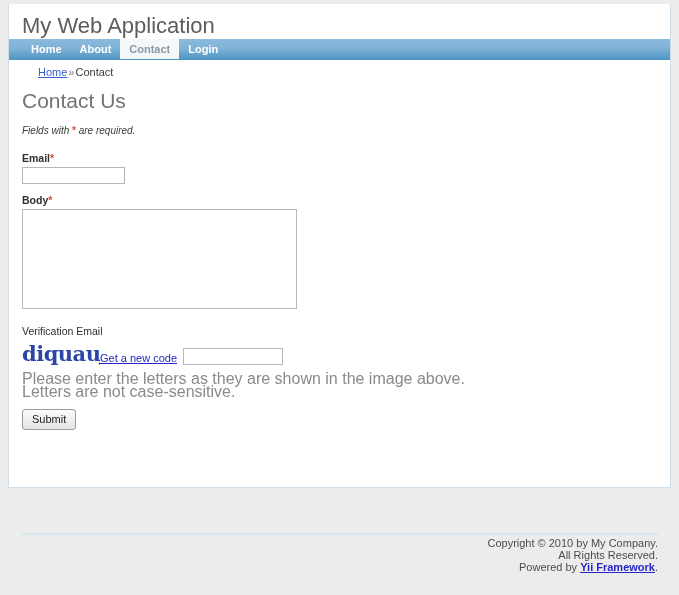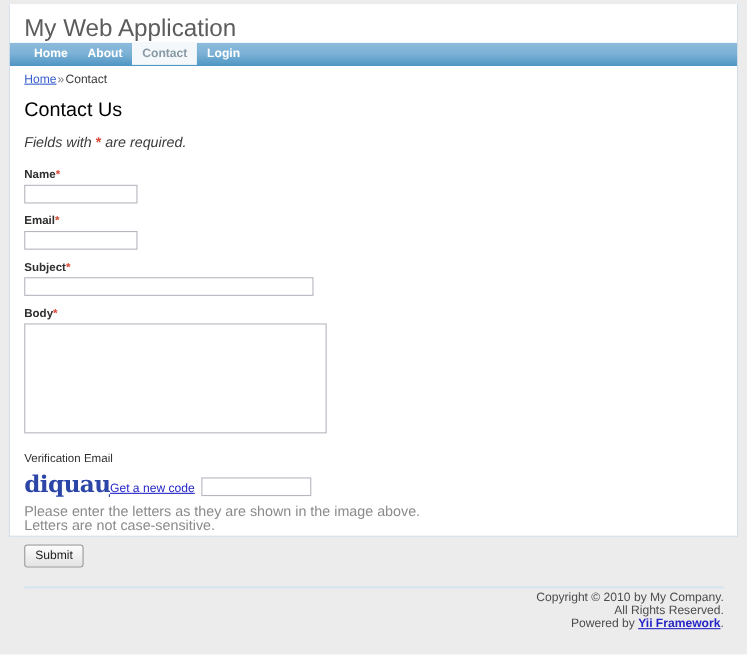--- a/index.html
+++ b/index.html
@@ -75,21 +75,21 @@
     white-space: nowrap;
   }
   #mainmenu li.active a {
     background: #f4f8fb;
     color: #8a9aa5;
   }
 
   
   #breadcrumbs {
     position: absolute;
-    left: 13px;
+    left: 29px;
     top: 62px;
     font-size: 11px;
     color: #3b3b3b;
     white-space: nowrap;
   }
   #breadcrumbs a {
     color: #3a5fcd;
     text-decoration: underline;
   }
   #breadcrumbs .sep {
@@ -100,34 +100,34 @@
   
   #content {
     position: absolute;
     left: 13px;
     top: 80px;
     width: 636px;
   }
   h1 {
     margin: 0 0 12px 0;
     padding: 5px 0 0 0;
-    font-size: 18px;
+    font-size: 21px;
     font-weight: normal;
-    color: #000000;
+    color: #737373;
     letter-spacing: 0px;
   }
   p.intro {
     margin: 0 0 14px 0;
     font-size: 11.5px;
     color: #3a3a3a;
     line-height: 14px;
   }
   p.note {
     margin: 0 0 16px 0;
-    font-size: 13px;
+    font-size: 10px;
     font-style: italic;
     color: #3a3a3a;
   }
   .req {
     color: #d94a38;
     font-style: normal;
     font-weight: bold;
   }
 
   
@@ -200,21 +200,21 @@
     margin-bottom: 3px;
     white-space: nowrap;
   }
   #captcha-input {
     margin-left: 6px;
     margin-bottom: 2px;
     width: 100px;
   }
   #captcha-hint {
     margin: 5px 0 0 0;
-    font-size: 13px;
+    font-size: 16px;
     color: #8a8a8a;
     line-height: 13px;
   }
 
   
   #submit-row { margin-top: 11px; }
   button.submit {
     font-family: "Liberation Sans", sans-serif;
     font-size: 11px;
     color: #1c1c1c;
@@ -277,34 +277,26 @@
 
   <div id="content">
 
     <h1>Contact Us</h1>
 
 
     <p class="note"><span>Fields with </span><span class="req">*</span><span> are required.</span></p>
 
     <form>
 
-      <div class="row">
-        <label><span>Name</span><span class="req">*</span></label>
-        <input class="txt small" type="text" placeholder="" style="">
-      </div>
 
       <div class="row">
         <label><span>Email</span><span class="req">*</span></label>
         <input class="txt small" type="text" placeholder="" style="">
       </div>
 
-      <div class="row">
-        <label><span>Subject</span><span class="req">*</span></label>
-        <input class="txt medium" type="text" placeholder="" style="">
-      </div>
 
       <div class="row">
         <label><span>Body</span><span class="req">*</span></label>
         <textarea class="txt" placeholder="" style=""></textarea>
       </div>
 
       <div class="row" id="captcha-row">
         <div id="captcha-label">Verification Email</div>
         <div id="captcha-line">
           <div id="captcha-image">diquauj</div>

